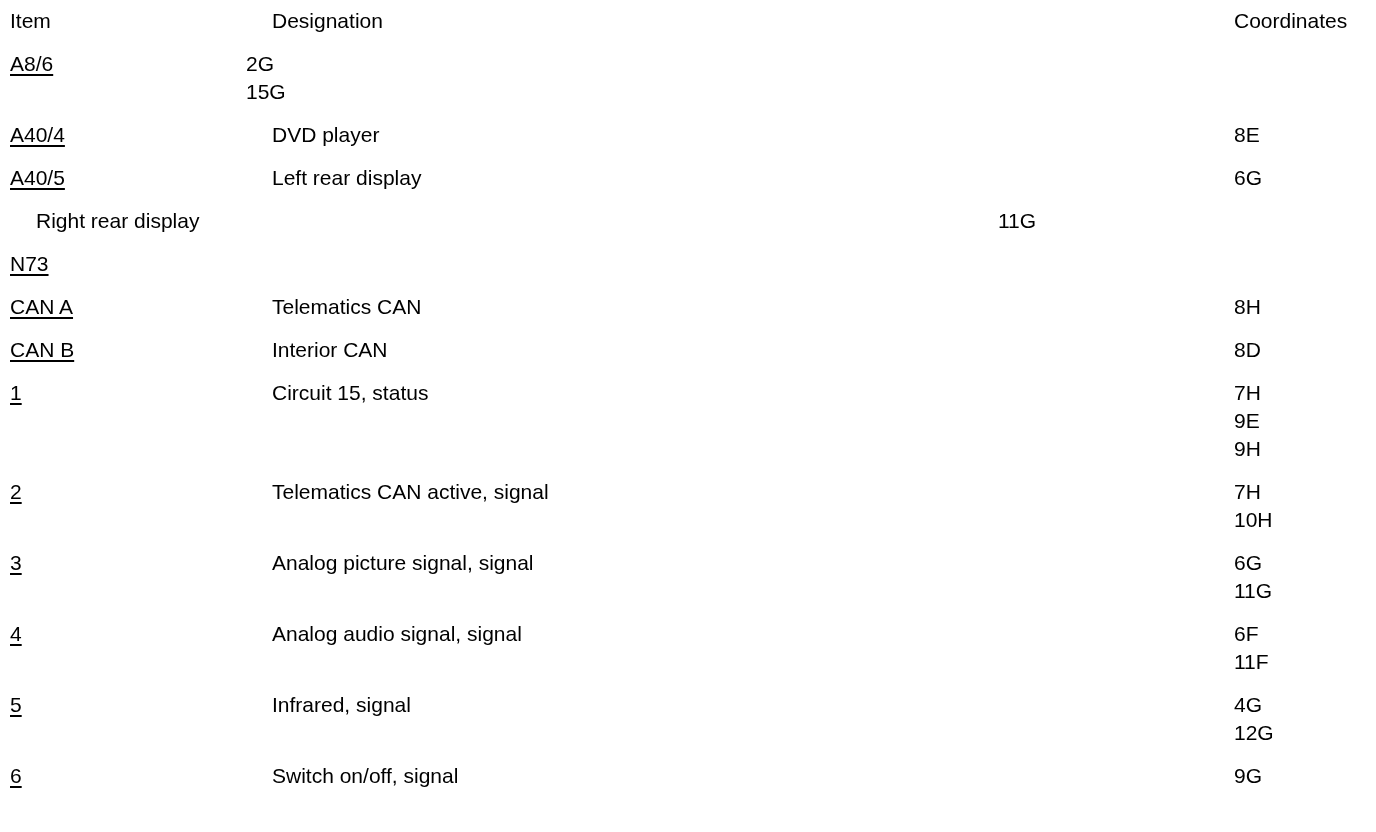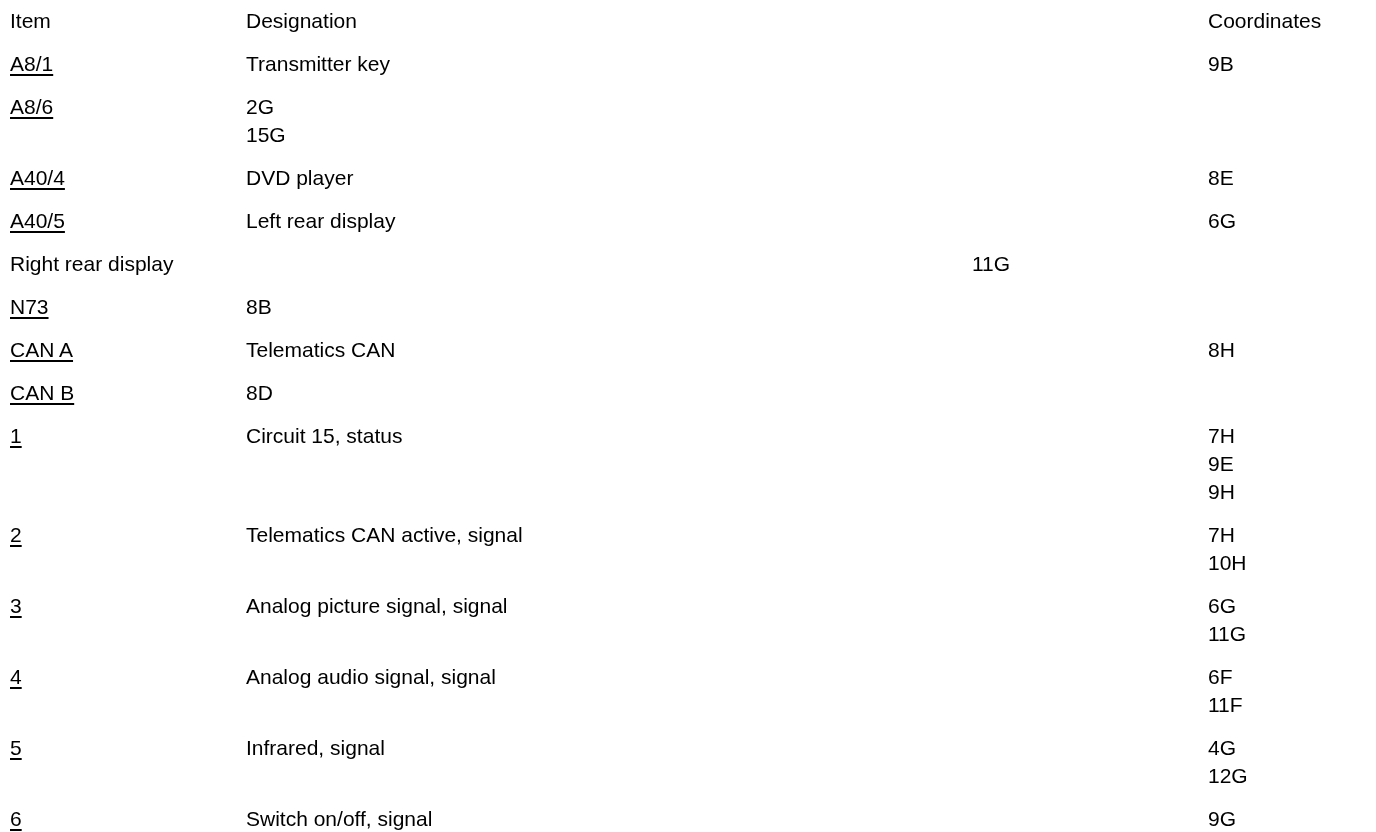--- a/index.html
+++ b/index.html
@@ -13,21 +13,21 @@
     color: #000000;
     padding: 7px 0 0 10px;
   }
   .row {
     display: flex;
     align-items: flex-start;
     line-height: 28px;
     margin-bottom: 15px;
   }
   .col-item        { flex: 0 0 236px; width: 236px; }
-  .col-designation { flex: 0 0 962px; width: 962px; }
+  .col-designation { flex: 0 0 962px; width: 962px; margin-left: 26px; }
   .col-coordinates { flex: 1 1 auto; }
   .header-row { font-weight: normal; }
   .item-link {
     color: #000000;
     text-decoration: underline;
     text-decoration-thickness: 2px;
     text-underline-offset: 3px;
     cursor: pointer;
   }
   .coord-line { display: block; }
@@ -35,27 +35,20 @@
 </head>
 <body>
 
 <div>
   <div class="row header-row">
     <div class="col-item">Item</div>
     <div class="col-designation">Designation</div>
     <div class="col-coordinates">Coordinates</div>
   </div>
   <div id="rows-container">
-      <div class="row">
-        <div class="col-item"><span class="item-link">A8/1</span></div>
-        <div class="col-designation">Transmitter key</div>
-        <div class="col-coordinates">
-          <span class="coord-line">9B</span>
-        </div>
-      </div>
       <div class="row">
         <div class="col-item"><span class="item-link">A8/6</span></div>
         <div class="col-coordinates">
           <span class="coord-line">2G</span>
           <span class="coord-line">15G</span>
         </div>
       </div>
       <div class="row">
         <div class="col-item"><span class="item-link">A40/4</span></div>
         <div class="col-designation">DVD player</div>
@@ -71,33 +64,31 @@
         </div>
       </div>
       <div class="row">
         <div class="col-designation">Right rear display</div>
         <div class="col-coordinates">
           <span class="coord-line">11G</span>
         </div>
       </div>
       <div class="row">
         <div class="col-item"><span class="item-link">N73</span></div>
-        <div class="col-coordinates">
-          <span class="coord-line">8B</span>
-        </div>
       </div>
       <div class="row">
         <div class="col-item"><span class="item-link">CAN A</span></div>
         <div class="col-designation">Telematics CAN</div>
         <div class="col-coordinates">
           <span class="coord-line">8H</span>
         </div>
       </div>
       <div class="row">
         <div class="col-item"><span class="item-link">CAN B</span></div>
+        <div class="col-designation">Interior CAN</div>
         <div class="col-coordinates">
           <span class="coord-line">8D</span>
         </div>
       </div>
       <div class="row">
         <div class="col-item"><span class="item-link">1</span></div>
         <div class="col-designation">Circuit 15, status</div>
         <div class="col-coordinates">
           <span class="coord-line">7H</span>
           <span class="coord-line">9E</span>

